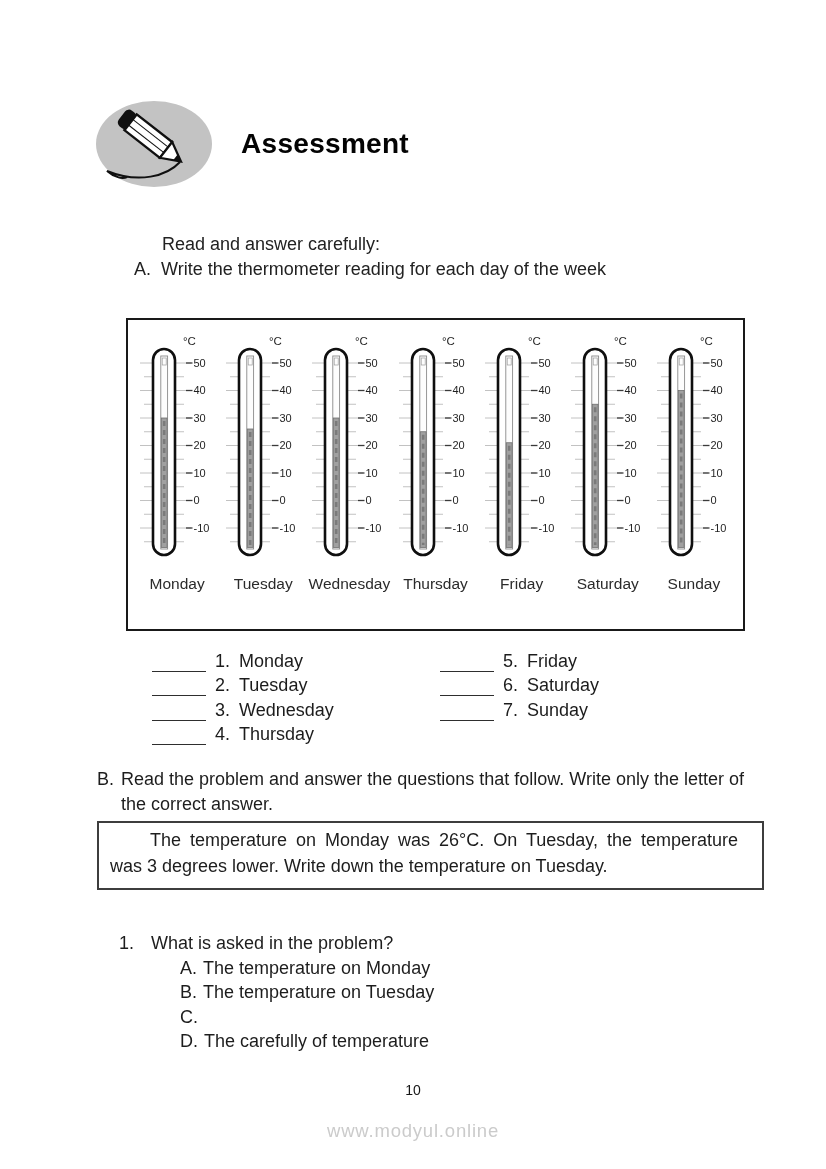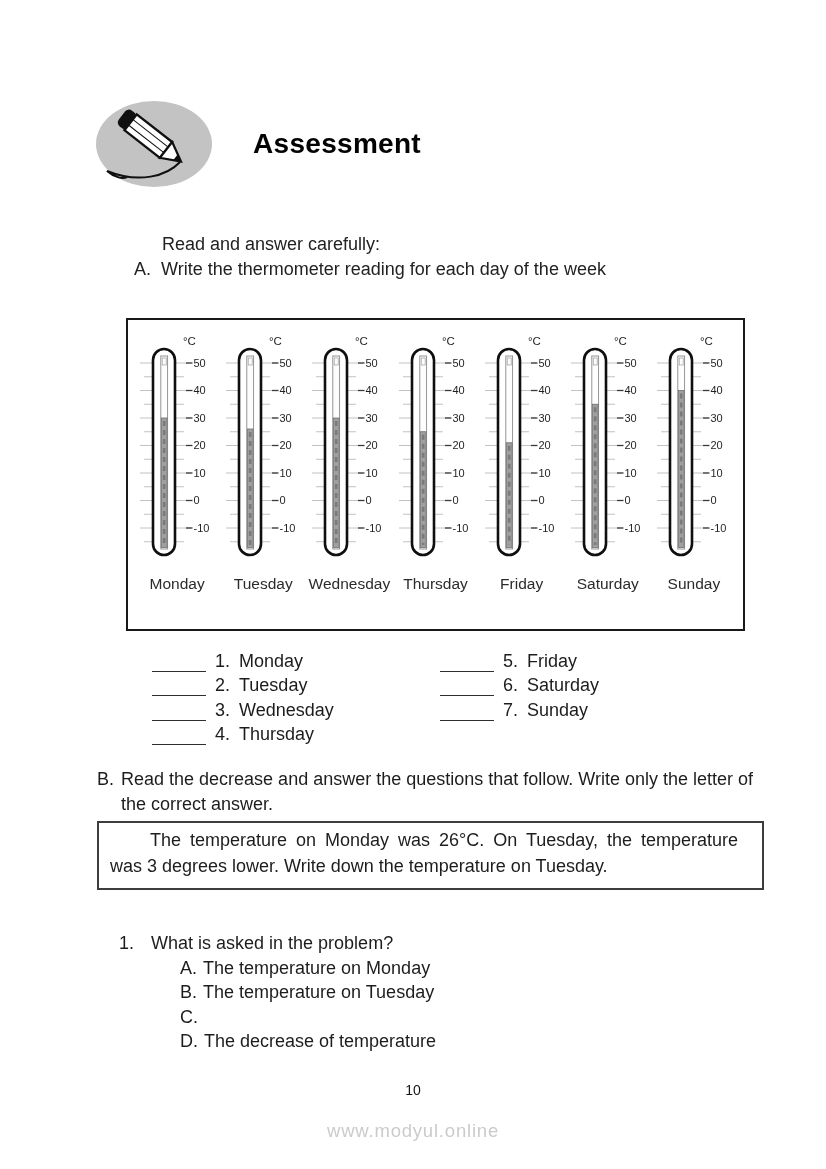--- a/index.html
+++ b/index.html
@@ -1,21 +1,21 @@
 <!DOCTYPE html>
 <html><head>
 <meta charset="utf-8">
 <style>
   html,body { margin:0; padding:0; background:#fff; }
   .page {
     position:relative; width:826px; height:1169px; background:#ffffff;
     font-family:"Liberation Sans", sans-serif; color:#1c1c1c; overflow:hidden;
   }
   
-  .header { position:absolute; left:93px; top:98px; display:flex; align-items:center;gap:12px; }
+  .header { position:absolute; left:93px; top:98px; display:flex; align-items:center; }
   .pencil-badge { width:124px; height:92px; }
   .title { font-size:28px; font-weight:bold; color:#030303; margin-left:24px; letter-spacing:0.3px; }
   
   .intro { position:absolute; left:134px; top:232px; font-size:18px; line-height:25px; color:#222; }
   .intro .line1 { margin-left:28px; }
   .intro .part-a { display:flex; }
   .intro .part-a .lbl { margin-right:10px; }
   
   .thermo-box {
     position:absolute; left:126px; top:318px; width:619px; height:313px;
@@ -392,21 +392,21 @@
       </div>
       <div class="ans-row">
         <span class="blank"></span>
         <span class="ans-num">7.</span>
         <span>Sunday</span>
       </div>
     </div>
 
   <div class="part-b">
     <span class="lbl">B.</span>
-    <span>Read the decrease and answer the questions that follow. Write only the letter of the correct answer.</span>
+    <span>Read the problem and answer the questions that follow. Write only the letter of the correct answer.</span>
   </div>
 
   <div class="problem-box">
     <div class="ptext">The temperature on Monday was 26°C. On Tuesday, the temperature was 3 degrees lower. Write down the temperature on Tuesday.</div>
   </div>
 
   <div class="question">
     <div class="q-head">
       <span class="qnum">1.</span>
       <span>What is asked in the problem?</span>
@@ -418,21 +418,21 @@
         </div>
         <div class="q-option">
           <span class="letter">B.</span>
           <span>The temperature on Tuesday</span>
         </div>
         <div class="q-option">
           <span class="letter">C.</span>
         </div>
         <div class="q-option">
           <span class="letter">D.</span>
-          <span>The decrease of temperature</span>
+          <span>The carefully of temperature</span>
         </div>
       </div>
   </div>
 
   <div class="page-number">10</div>
   <div class="footer-url">www.modyul.online</div>
 
 </div>
 
 </body></html>

